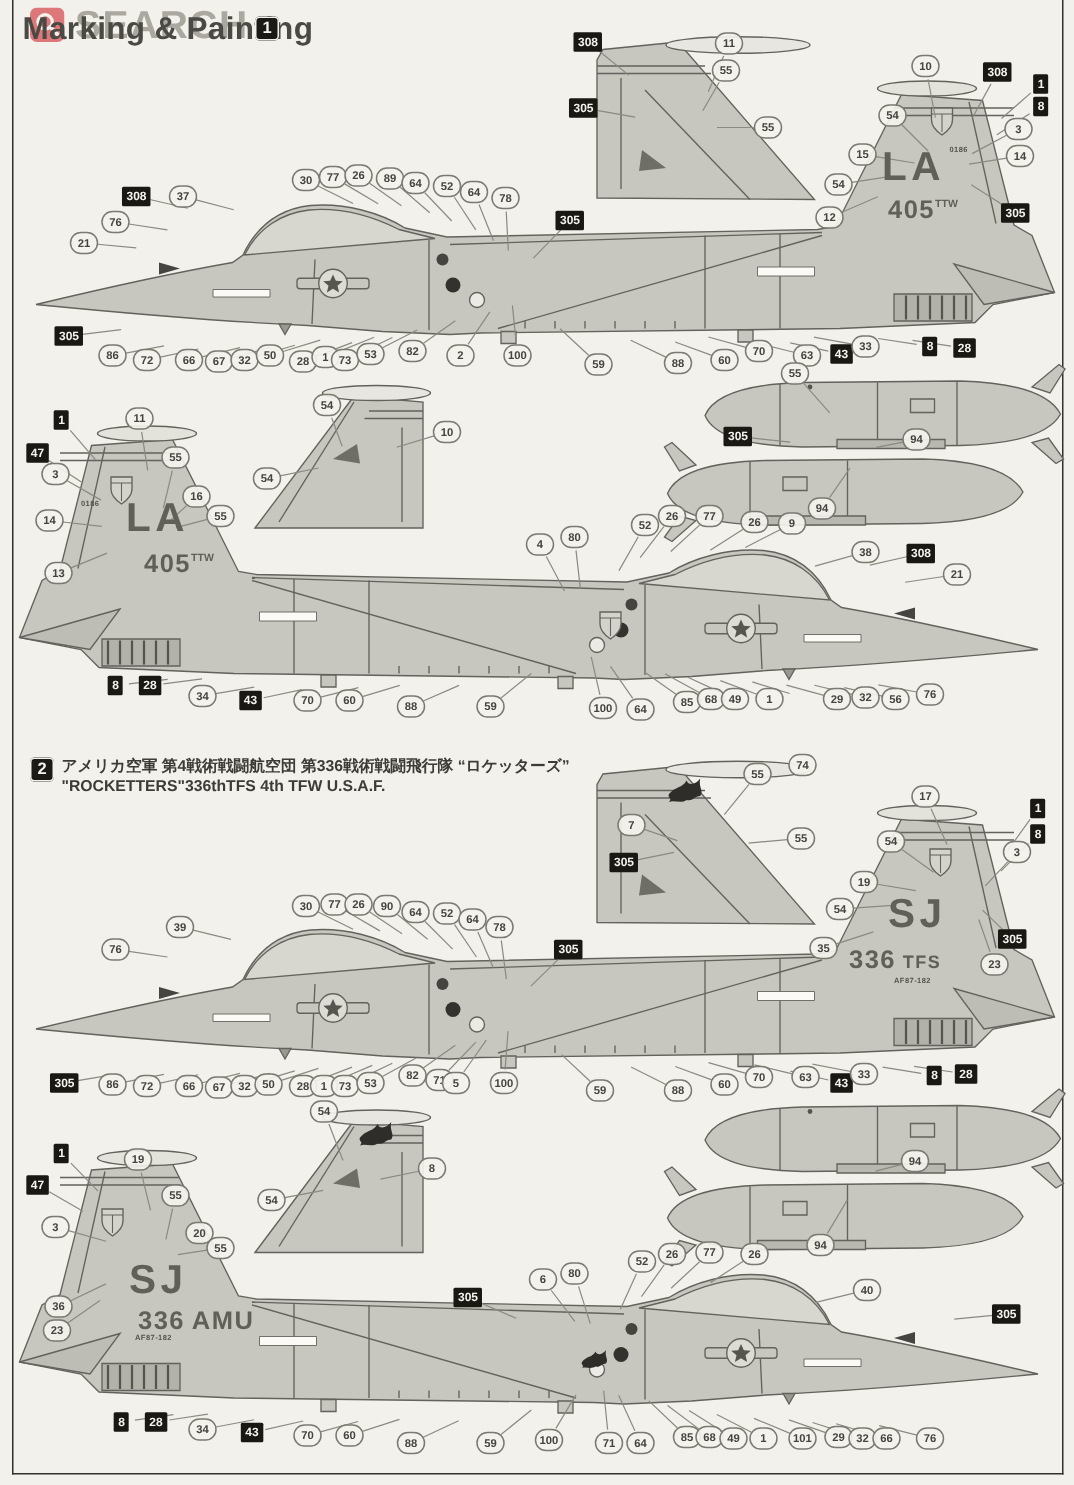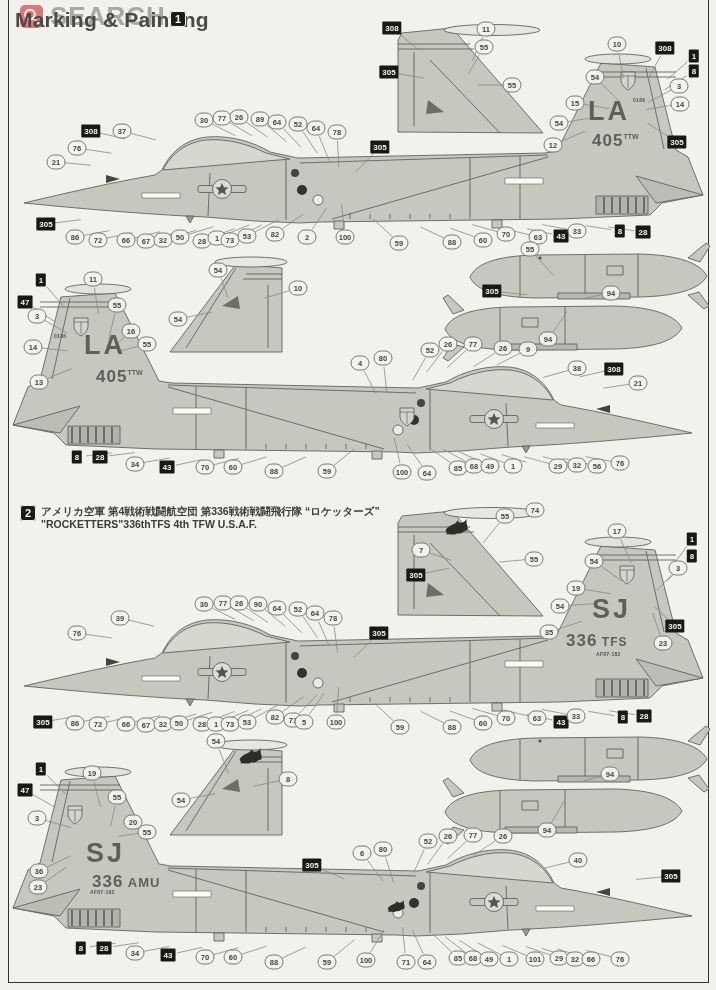--- a/index.html
+++ b/index.html
@@ -384,21 +384,21 @@
 
   <div class="tm tm-code" style="left:84px;top:332px;">LA</div>
   <div class="tm" style="left:96px;top:368px;"><span class="tm-num">405</span><span class="tm-suf">TTW</span></div>
   <div class="tm tm-serial" style="left:54px;top:333px;">0186</div>
 
   <div class="tm tm-code" style="left:592px;top:596px;">SJ</div>
   <div class="tm" style="left:566px;top:632px;"><span class="tm-num">336</span> <span class="tm-num" style="font-size:12px;">TFS</span></div>
   <div class="tm tm-serial" style="left:596px;top:651px;">AF87-182</div>
 
   <div class="tm tm-code" style="left:86px;top:840px;">SJ</div>
-  <div class="tm" style="left:92px;top:873px;"><span class="tm-num">336</span> <span class="tm-num" style="font-size:13px;">AMU</span></div>
+  <div class="tm" style="left:92px;top:873px;"><span class="tm-num">336</span> <span class="tm-num" style="font-size:17px;">AMU</span></div>
   <div class="tm tm-serial" style="left:90px;top:889px;">AF87-182</div>
 
   <div id="callouts">
       <div class="co co-box" style="left: 392px; top: 28px;">308</div>
       <div class="co co-circ" style="left: 486px; top: 29px;">11</div>
       <div class="co co-circ" style="left: 484px; top: 47px;">55</div>
       <div class="co co-box" style="left: 389px; top: 72px;">305</div>
       <div class="co co-circ" style="left: 512px; top: 85px;">55</div>
       <div class="co co-circ" style="left: 617px; top: 44px;">10</div>
       <div class="co co-box" style="left: 665px; top: 48px;">308</div>

